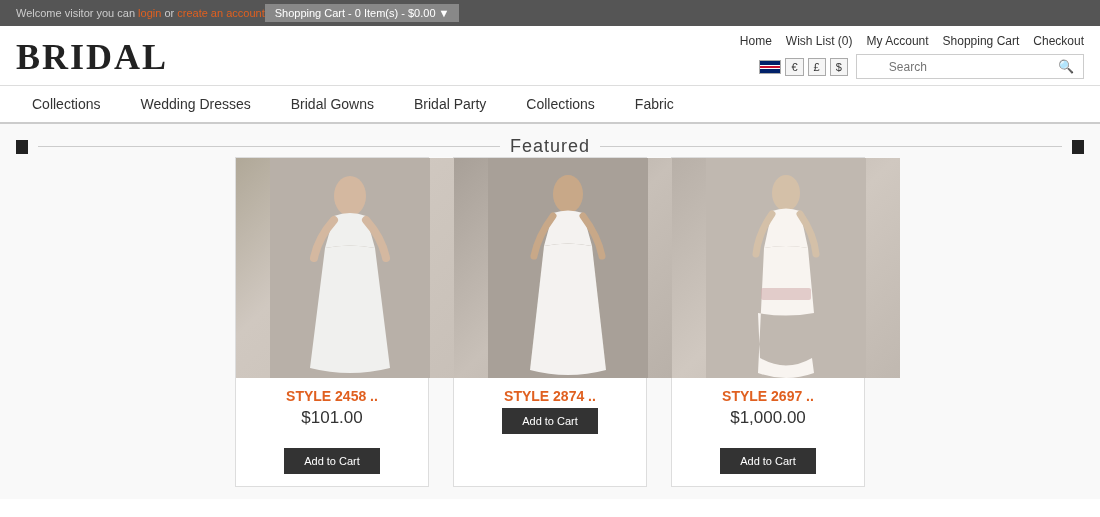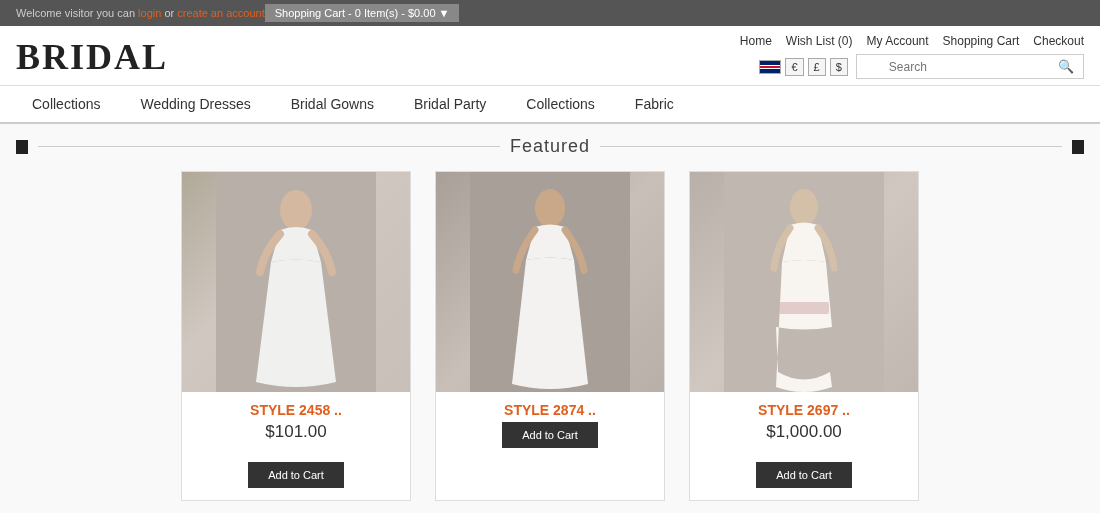--- a/index.html
+++ b/index.html
@@ -119,21 +119,21 @@
     
     .featured-section {
       padding: 12px 16px;
       background: #f9f9f9;
     }
     .featured-header {
       display: flex;
       align-items: center;
       justify-content: center;
       gap: 10px;
-      margin-bottom: 14px;
+      margin-bottom: 0;
     }
     .featured-bar {
       width: 12px; height: 14px;
       background: #222;
       display: inline-block;
     }
     .featured-title {
       font-size: 18px;
       color: #444;
       font-weight: normal;
@@ -147,21 +147,21 @@
 
     
     .products-grid {
       display: flex;
       gap: 24px;
       justify-content: center;
     }
     .product-card {
       background: #fff;
       border: 1px solid #ddd;
-      width: 230px;
+      width: 194px;
       text-align: center;
       padding-bottom: 12px;
     }
     .product-image {
       width: 228px;
       height: 220px;
       background: #c0b8b0;
       overflow: hidden;
       display: flex;
       align-items: center;

